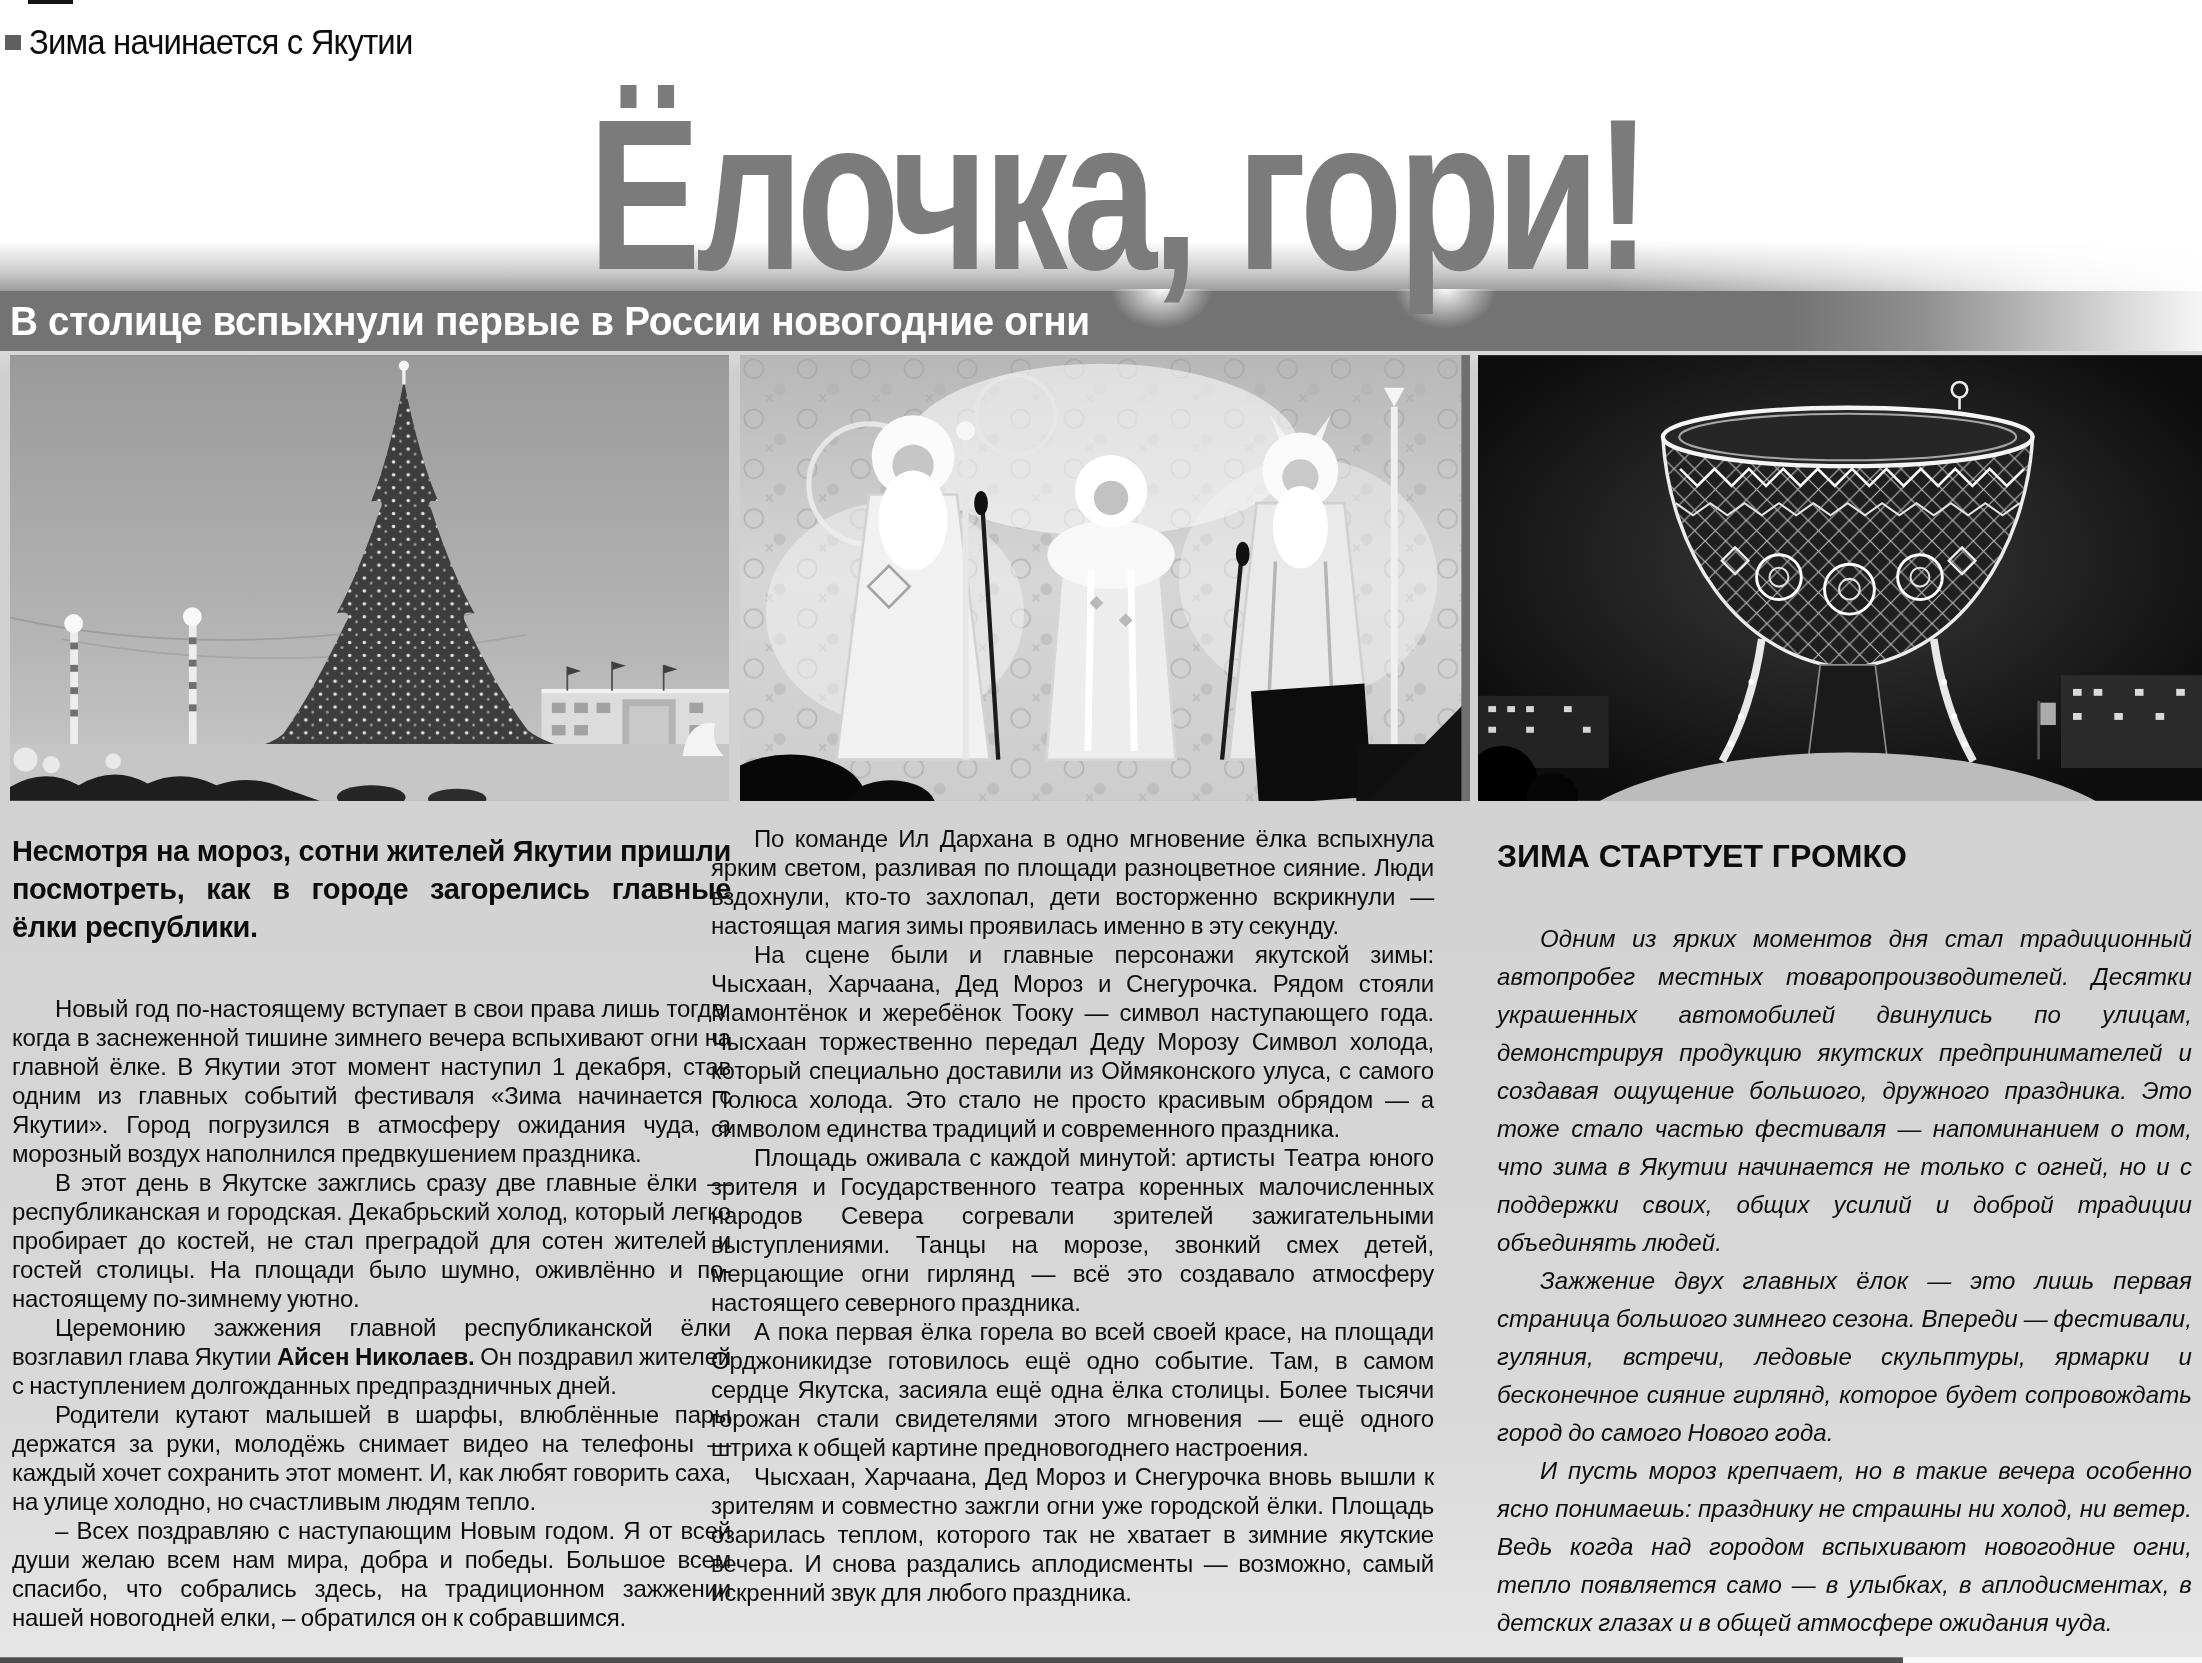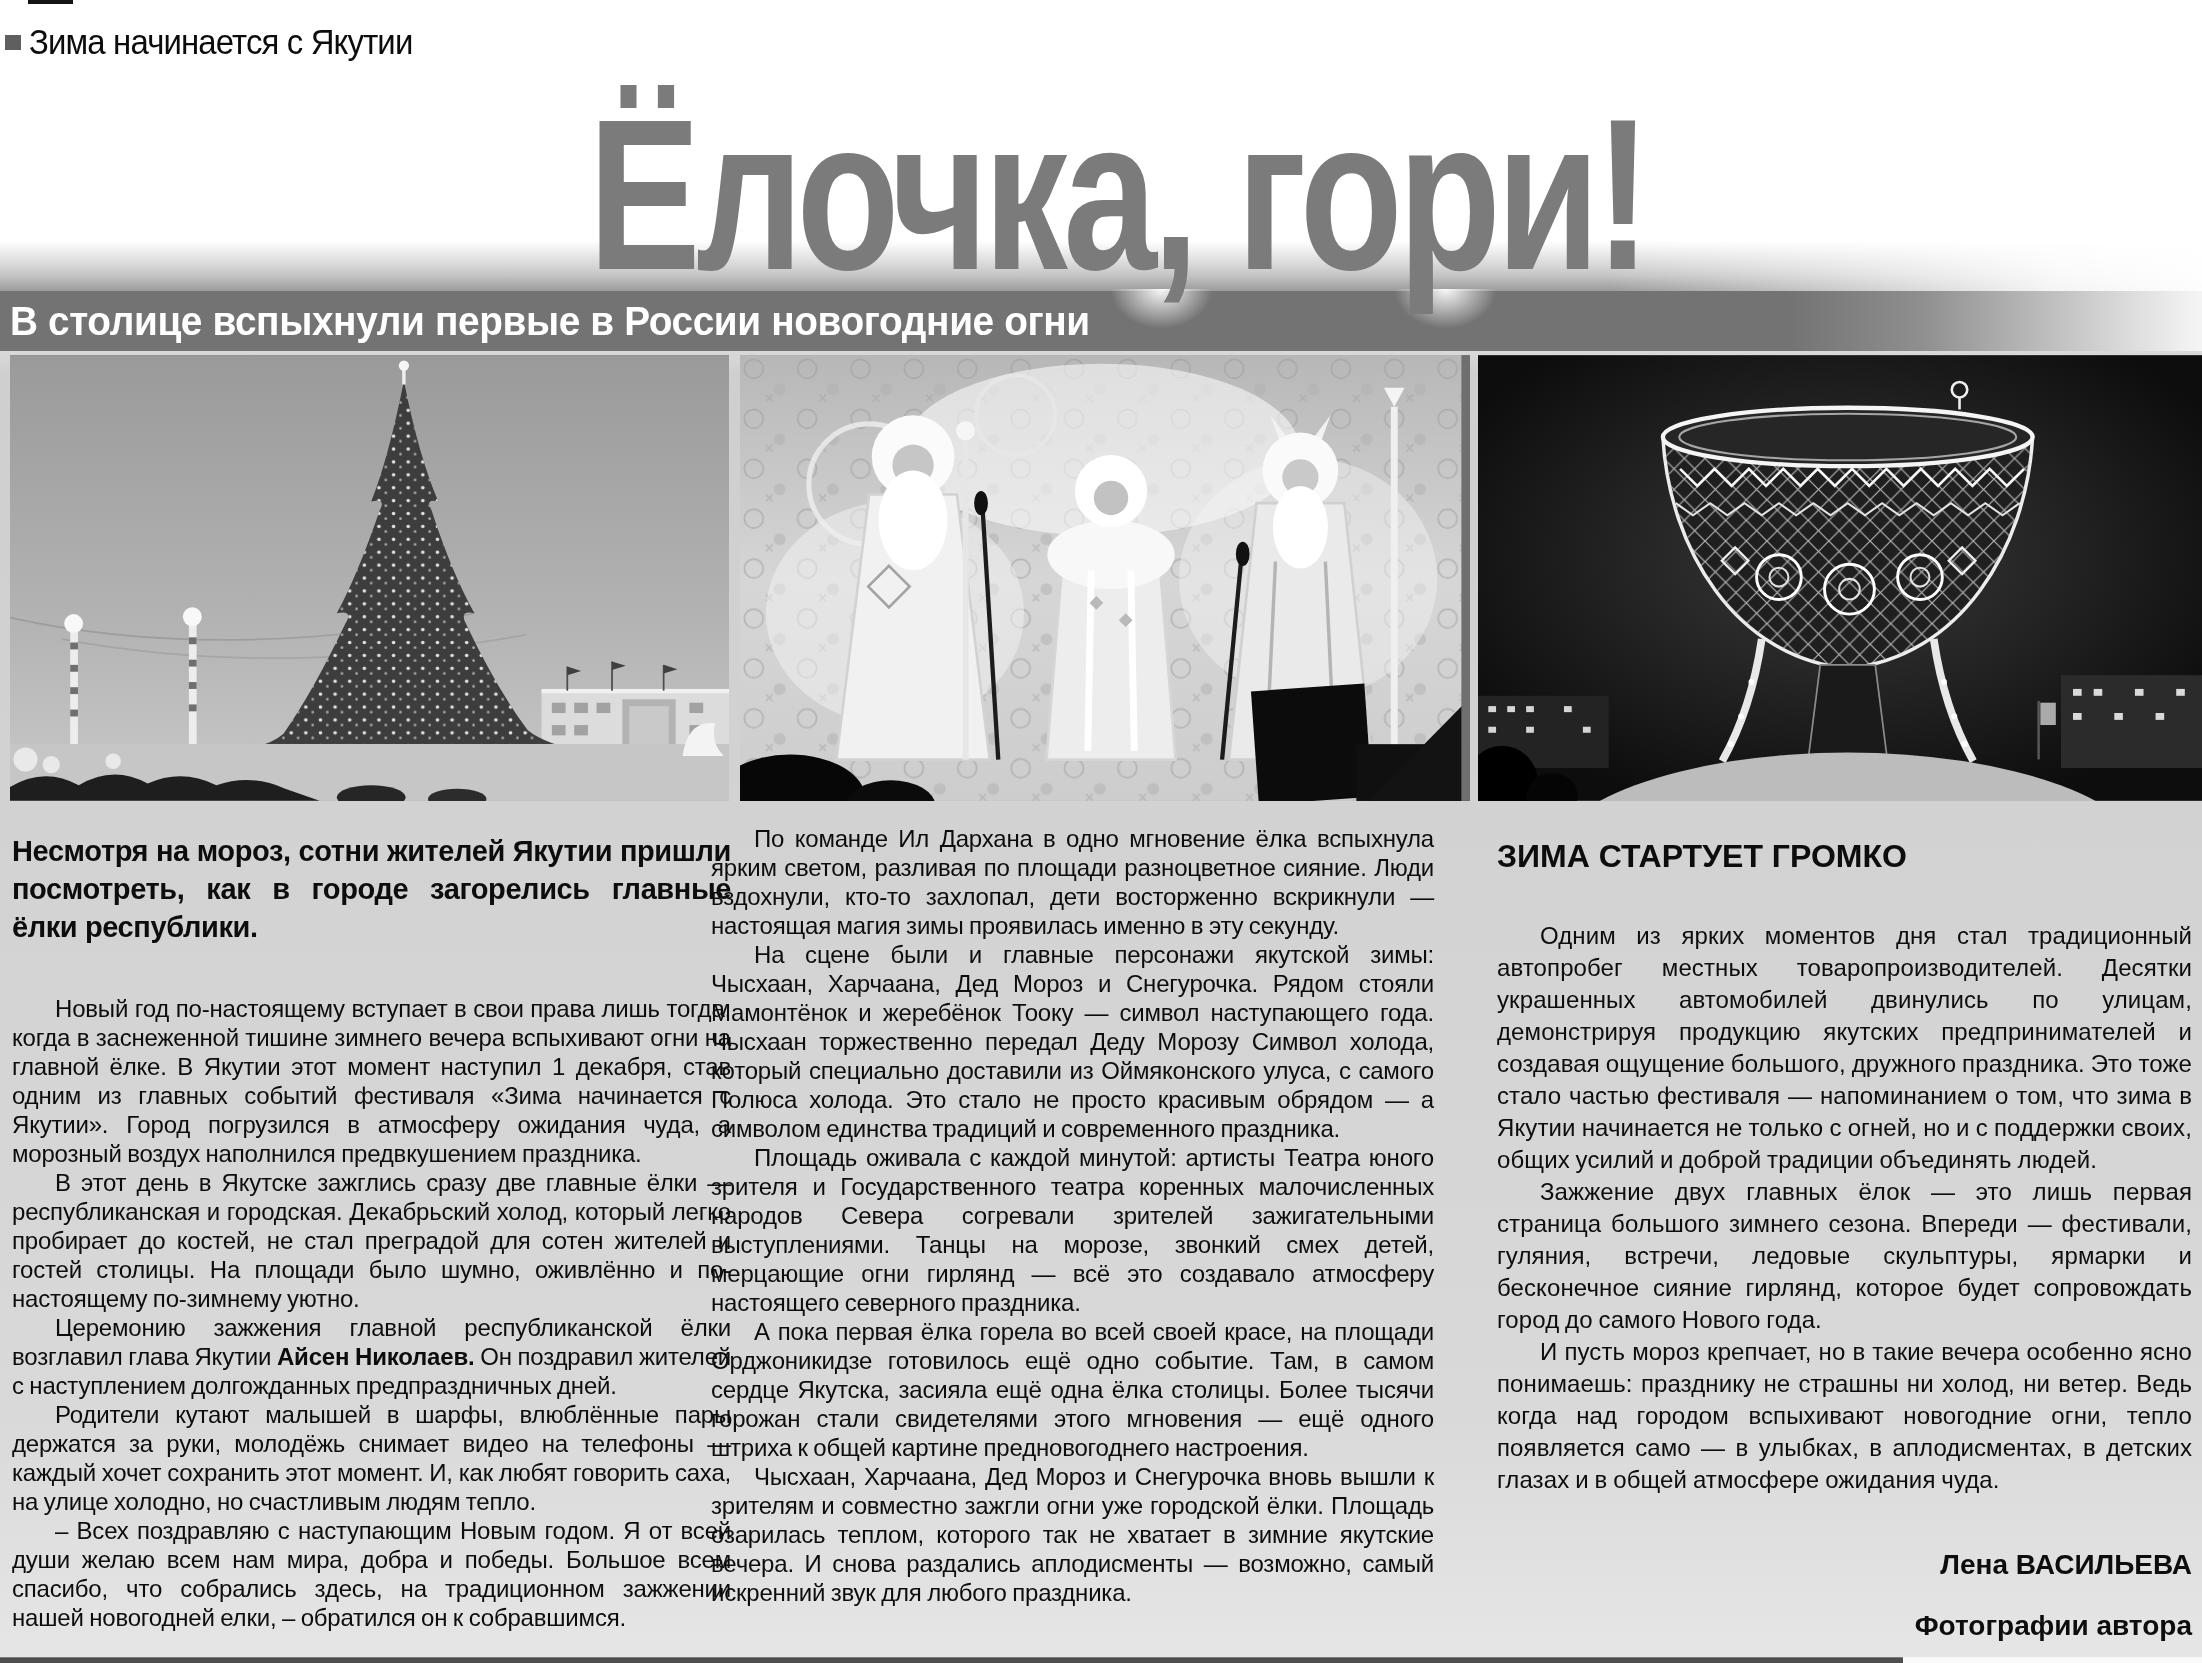--- a/index.html
+++ b/index.html
@@ -45,21 +45,21 @@
   .photo-2{left:740px;width:730px;}
   .photo-3{left:1478px;width:724px;}
   
   .col{position:absolute;top:824px;text-align:justify;}
   .col-1{left:12px;width:719px;}
   .col-2{left:711px;width:723px;}
   .col-3{left:1497px;width:695px;}
   .lead{font-size:29px;line-height:38px;font-weight:700;margin:8px 0 48px 0;letter-spacing:-0.4px;}
   .body-p{font-size:24px;line-height:29px;margin:0;text-indent:43px;letter-spacing:-0.2px;word-spacing:-0.9px;}
   .col3-heading{font-size:32px;font-weight:700;margin:13.8px 0 45px 0;letter-spacing:0;text-align:left;}
-  .col-3 .body-p{line-height:32px;letter-spacing:0.1px;}
+  .col-3 .body-p{line-height:38px;letter-spacing:0.1px;font-style:italic;}
   .byline{margin-top:53px;text-align:right;font-weight:700;font-size:28px;}
   .credit{margin-top:29px;text-align:right;font-weight:700;font-size:28px;}
   .bold-inline{font-weight:700;}
   
   .bottom-bar-dark{position:absolute;left:0;top:1657px;width:1903px;height:6.9px;background:#4e4e4e;border-top:0.9px solid #7d7d7d;}
   .bottom-bar-light{position:absolute;left:1903px;top:1657px;right:0;height:6.9px;background:#fafafa;}
 </style>
 </head>
 <body>
 

